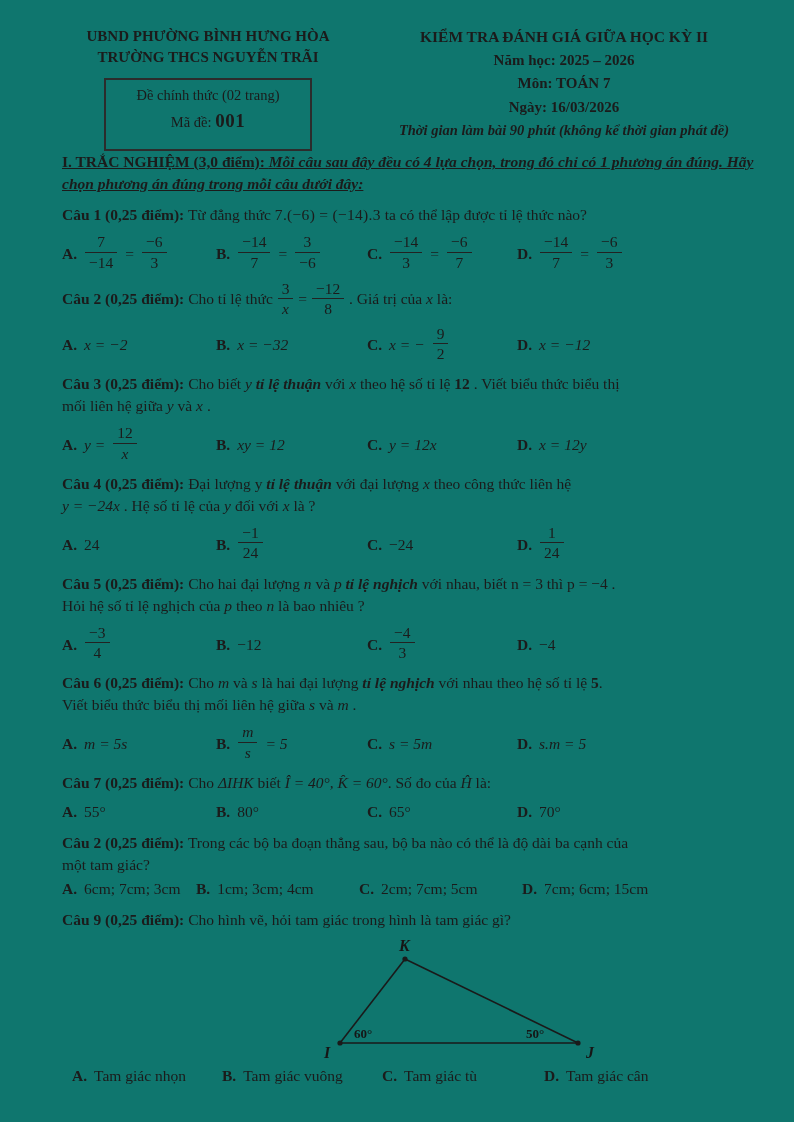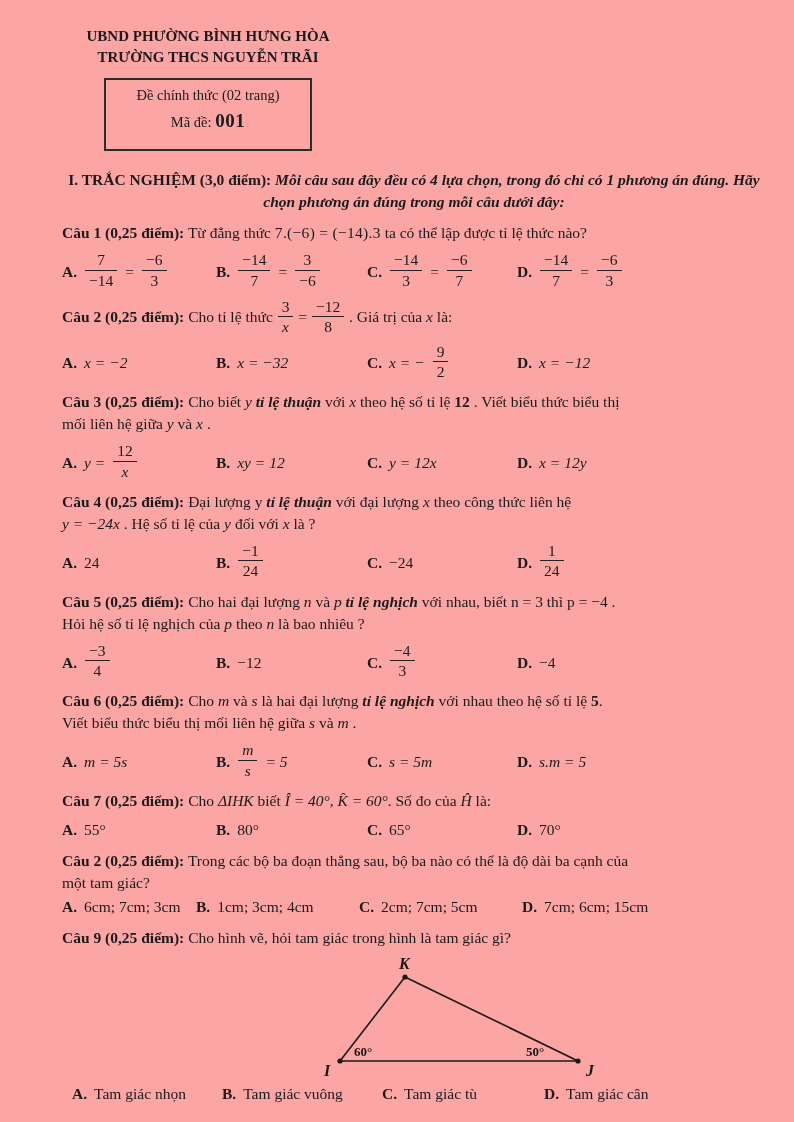--- a/index.html
+++ b/index.html
@@ -1,20 +1,20 @@
 <!DOCTYPE html>
 <html lang="vi"><head>
 <meta charset="utf-8">
 <style>
   * { box-sizing: border-box; margin: 0; padding: 0; }
   html, body { background: #ffffff; }
   .page {
     position: relative;
     width: 794px; height: 1122px;
-    background: #fca5a5;
+    background: #0f766e;
     color: #1b1b1b;
     font-family: "Liberation Serif", "DejaVu Serif", serif;
     font-size: 15.5px;
     line-height: 1.42;
     padding: 26px 28px 0 62px;
     overflow: hidden;
   }
   
   .header { display: flex; align-items: flex-start; }
   .h-left { width: 292px; text-align: center; flex-shrink: 0; }
@@ -27,21 +27,21 @@
     min-width: 208px;
   }
   .box-l1 { font-size: 14.5px; }
   .box-l2 { font-size: 14.5px; margin-top: 3px; }
   .box-code { font-weight: bold; font-size: 19px; letter-spacing: .5px; }
   .h-right { flex: 1; text-align: center; padding-left: 8px; }
   .h-title { font-weight: bold; font-size: 15.5px; white-space: nowrap; }
   .h-line { font-weight: bold; font-size: 15px; margin-top: 2px; }
   .h-time { font-style: italic; font-weight: 600; font-size: 14.5px; margin-top: 2px; white-space: nowrap; }
   
-  .intro { margin-top: 18px; text-align: center; }
+  .intro { text-align: left; text-decoration: underline; }
   .intro .head { font-weight: bold; }
   .intro .instr { font-weight: bold; font-style: italic; }
   
   .q { margin-top: 9px; }
   .qlabel { font-weight: bold; }
   .bi { font-weight: bold; font-style: italic; }
   .b { font-weight: bold; }
   .v { font-style: italic; }
   .math { font-style: italic; }
   .eqn { font-style: normal; letter-spacing: .3px; }
@@ -78,20 +78,27 @@
       <div class="org">UBND PHƯỜNG BÌNH HƯNG HÒA</div>
       <div class="org">TRƯỜNG THCS NGUYỄN TRÃI</div>
       <div class="exam-box">
         <div class="box-l1">Đề chính thức  (02 trang)</div>
         <div class="box-l2">
           <span>Mã đề:</span>
           <span class="box-code">001</span>
         </div>
       </div>
     </div>
+    <div class="h-right">
+      <div class="h-title">KIỂM TRA ĐÁNH GIÁ GIỮA HỌC KỲ II</div>
+      <div class="h-line">Năm học: 2025 – 2026</div>
+      <div class="h-line">Môn: TOÁN 7</div>
+      <div class="h-line">Ngày: 16/03/2026</div>
+      <div class="h-time">Thời gian làm bài 90 phút (không kể thời gian phát đề)</div>
+    </div>
   </div>
 
   <div class="intro">
     <span class="head">I. TRẮC NGHIỆM (3,0 điểm):</span>
     <span class="instr">Mỗi câu sau đây đều có 4 lựa chọn, trong đó chỉ có 1 phương án đúng. Hãy chọn phương án đúng trong mỗi câu dưới đây:</span>
   </div>
 
   <div class="q">
     <p>
       <span class="qlabel">Câu 1 (0,25 điểm):</span>

